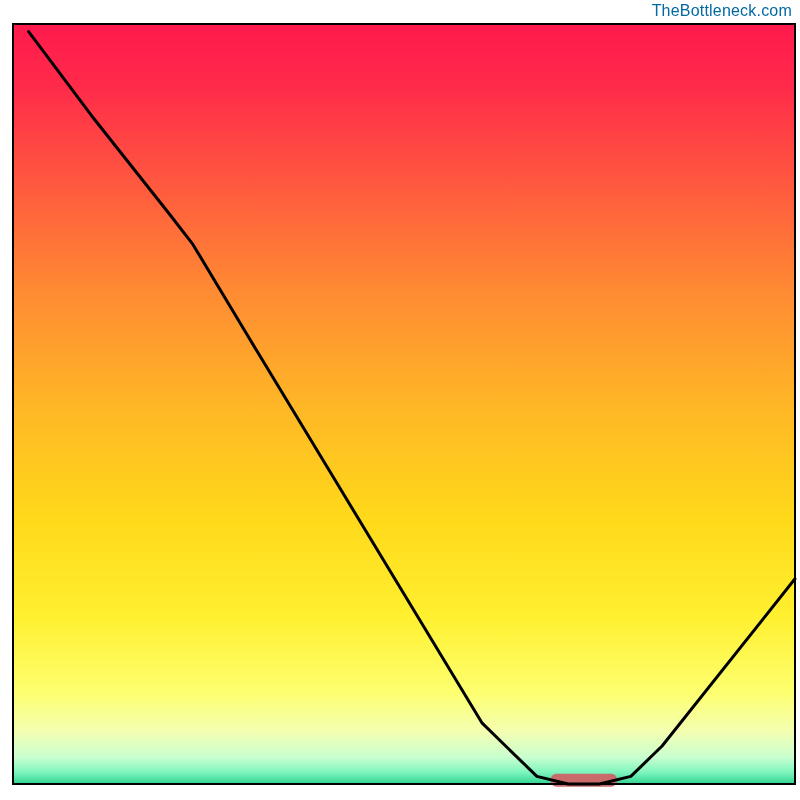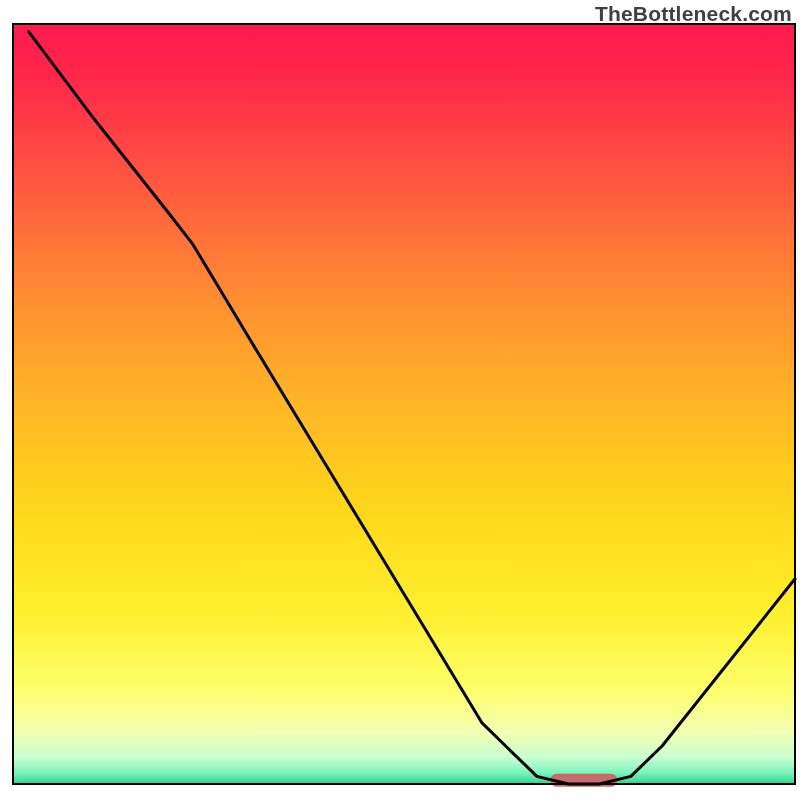--- a/index.html
+++ b/index.html
@@ -13,23 +13,23 @@
   }
   .container {
     position: relative;
     width: 800px;
     height: 800px;
   }
   .watermark {
     position: absolute;
     top: 2px;
     right: 8px;
-    font-size: 21px;
-    font-weight: bold;
-    color: #404040;
+    font-size: 16px;
+    font-weight: normal;
+    color: #0369a1;
     letter-spacing: 0.2px;
   }
   svg.plot {
     position: absolute;
     left: 0;
     top: 0;
     width: 800px;
     height: 800px;
   }
 </style>

